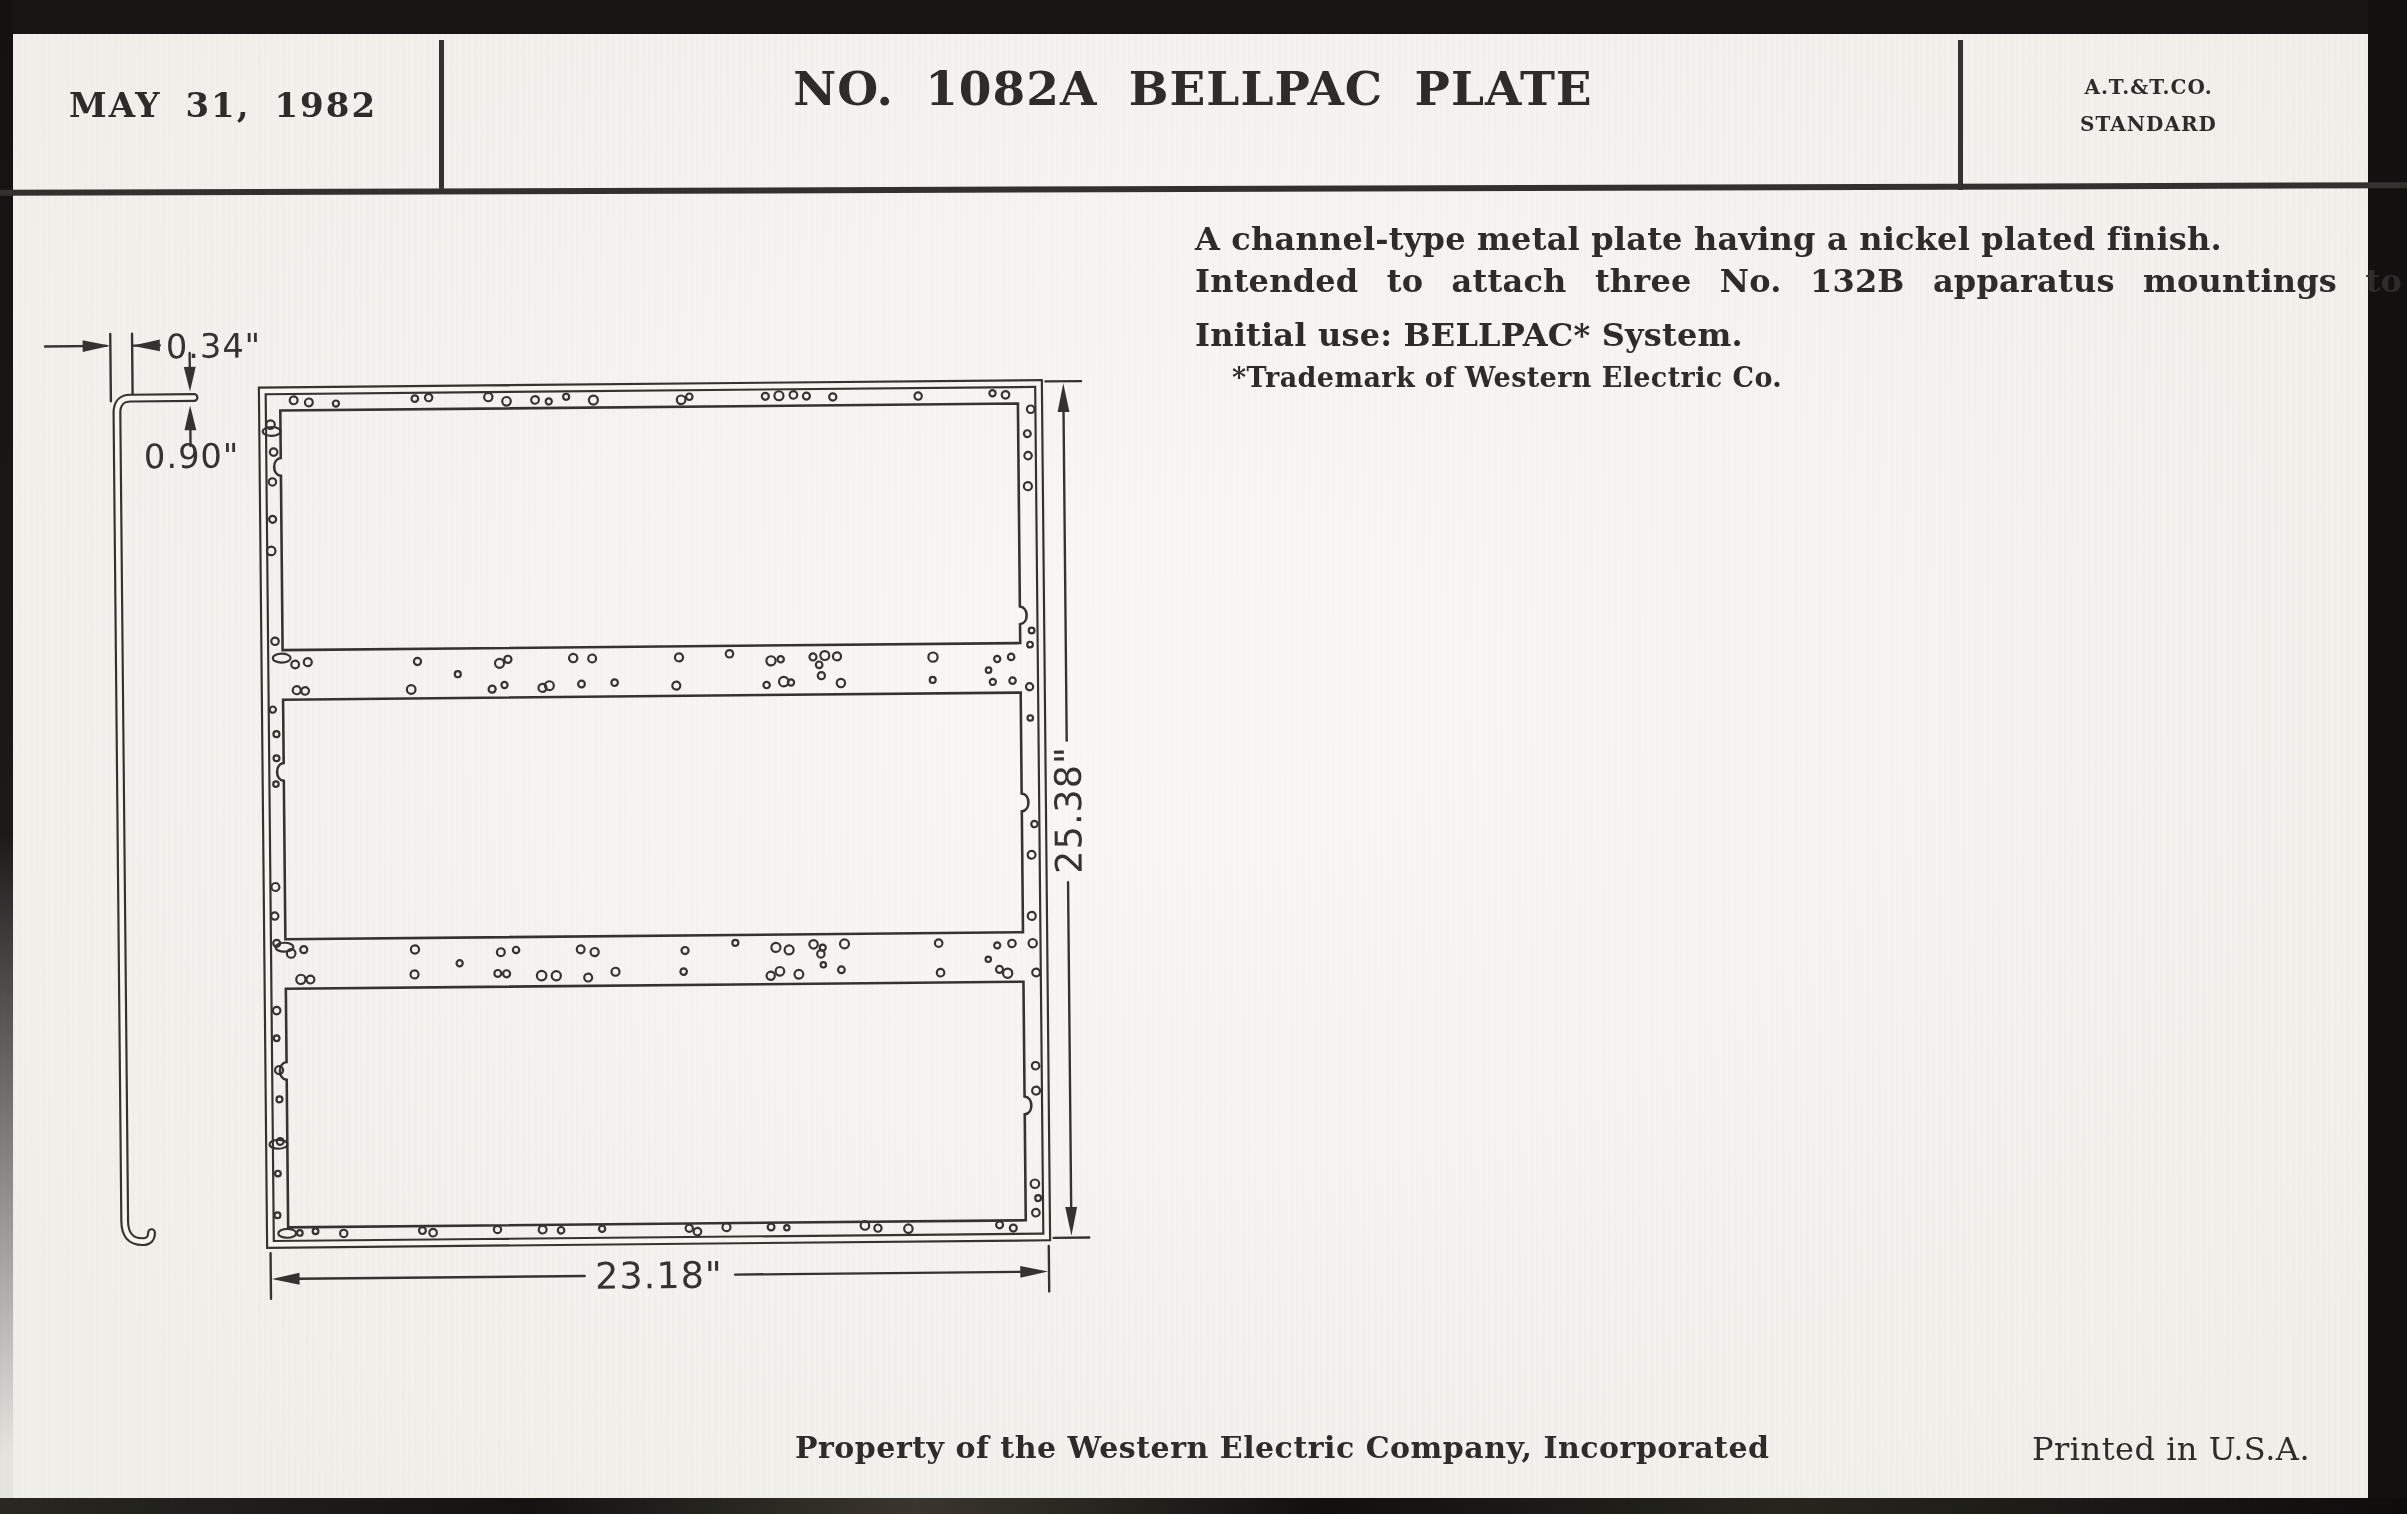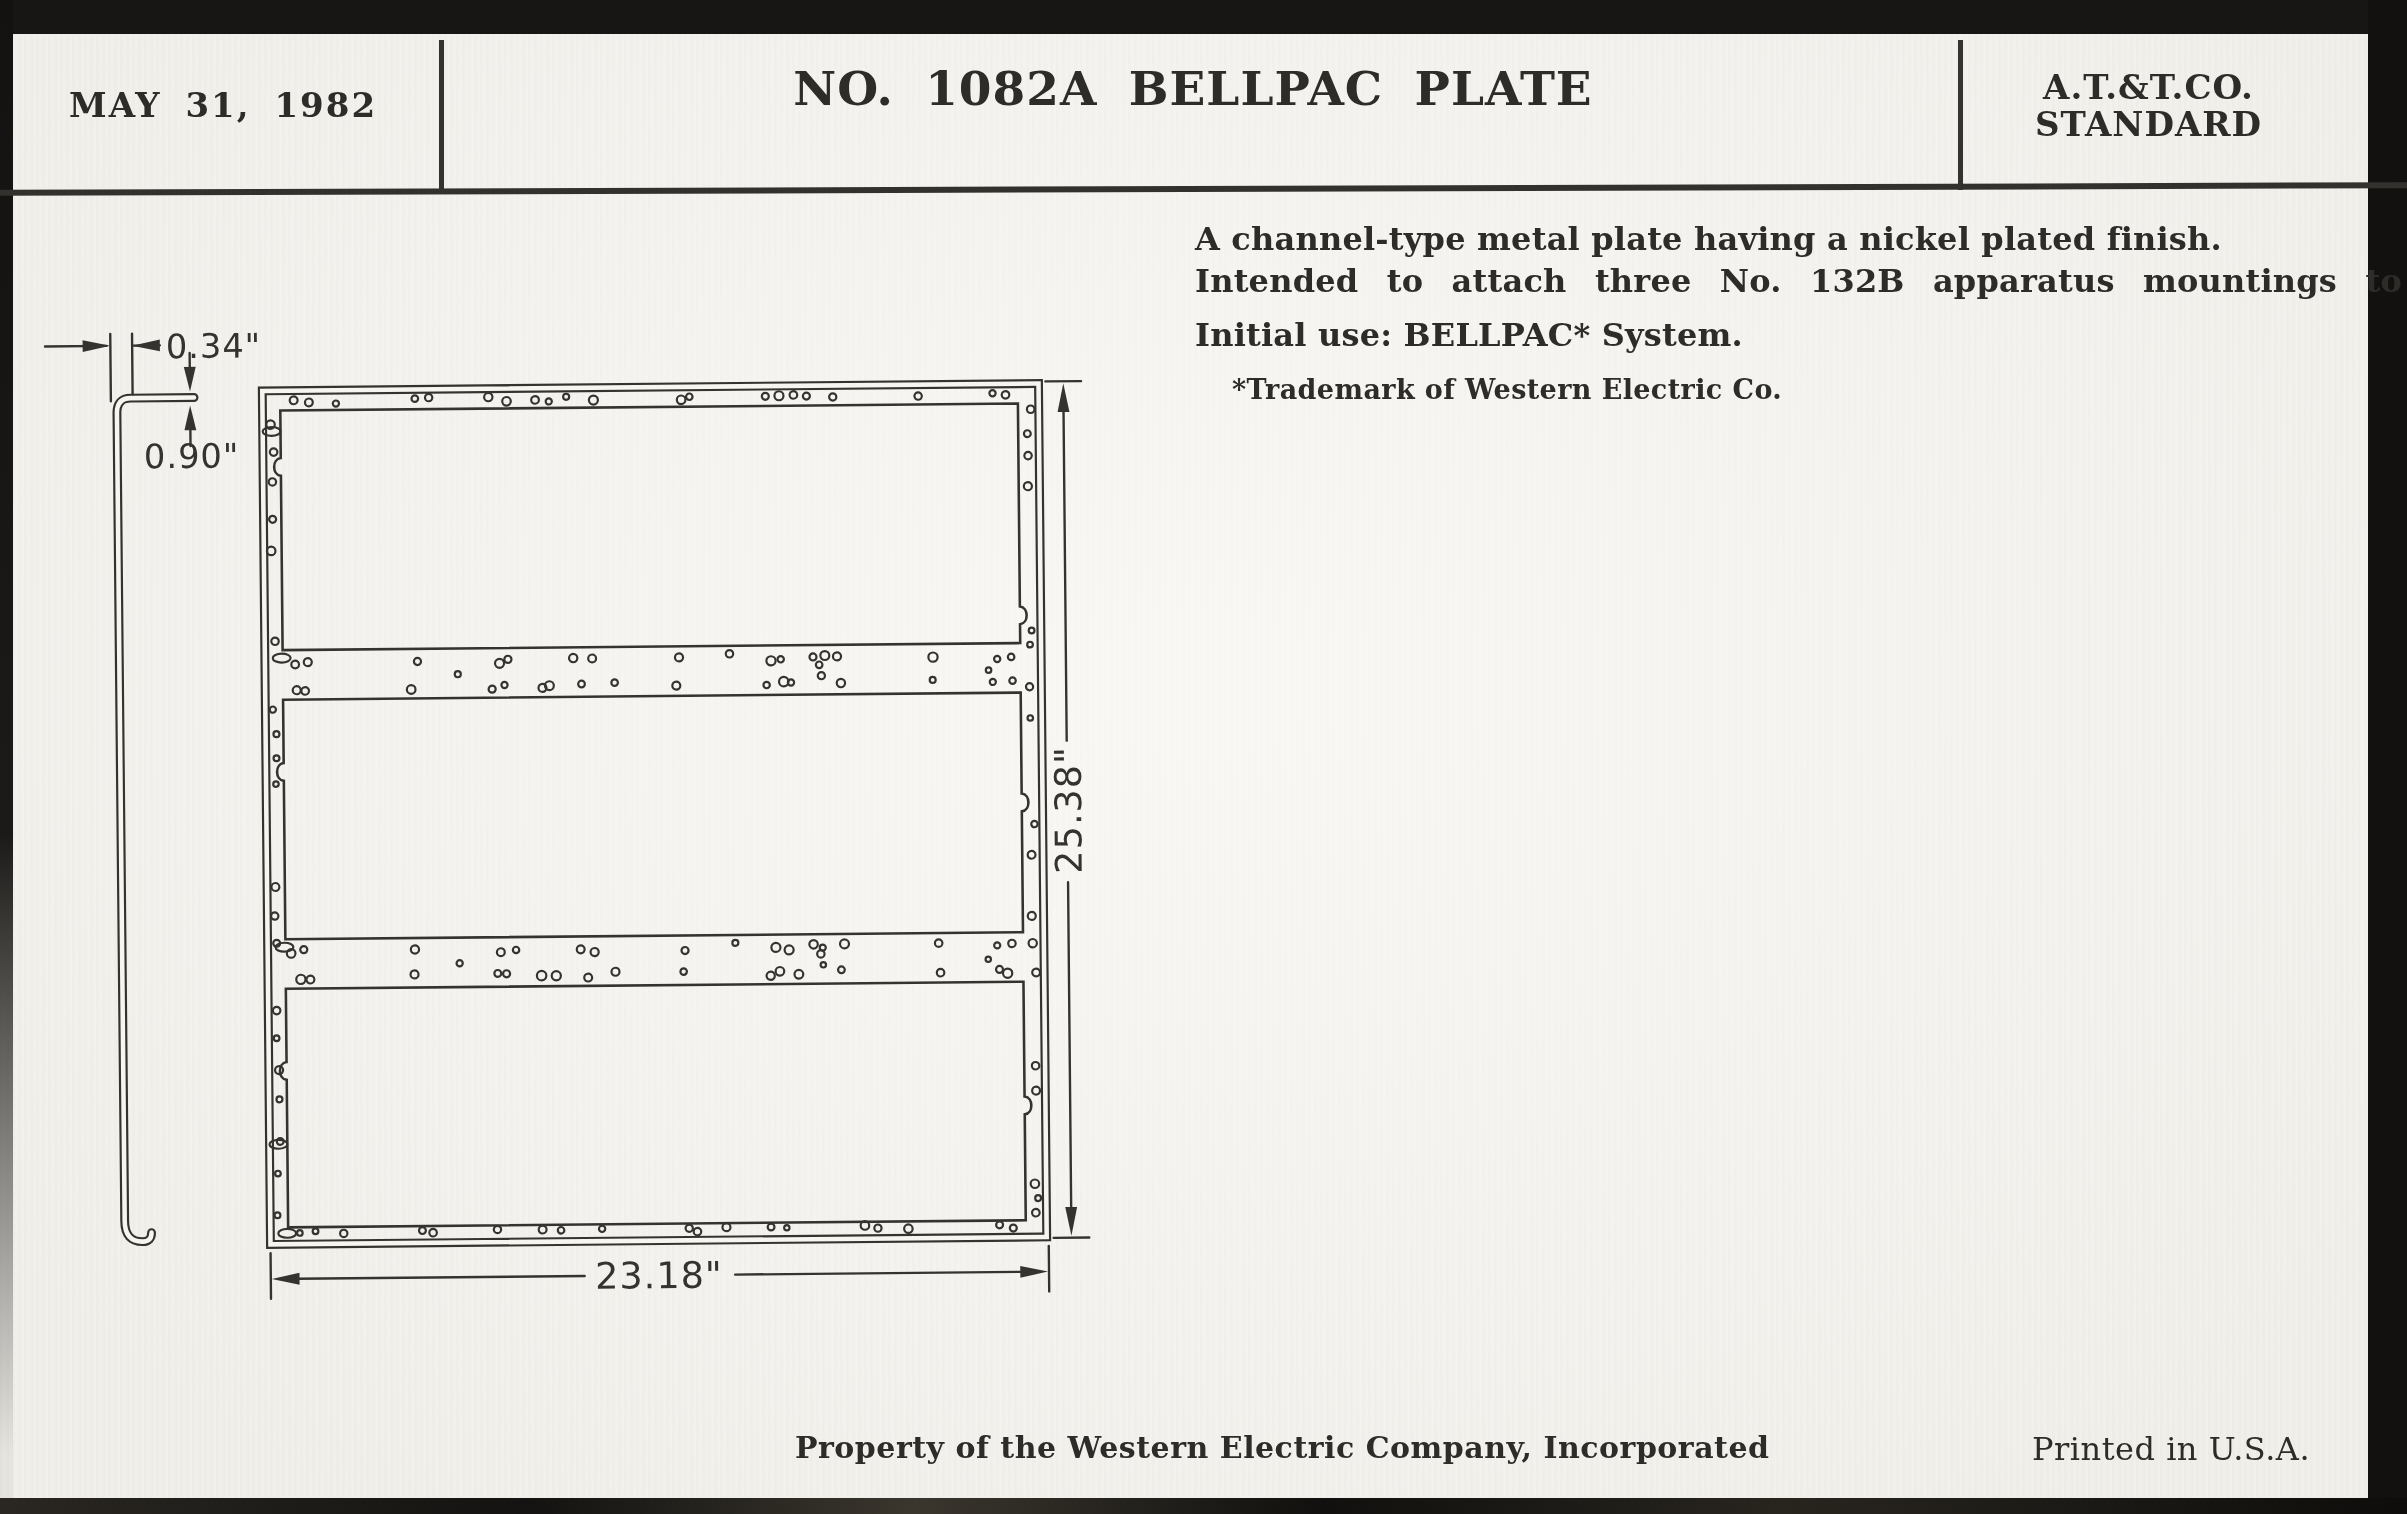--- a/index.html
+++ b/index.html
@@ -30,35 +30,35 @@
   }
   .hdr-divider{position:absolute;top:40px;width:5px;height:150px;background:#35332f;}
   .hdr-div-left{left:439px;}
   .hdr-div-right{left:1958px;}
   .hdr-title{
     position:absolute;left:594px;top:61px;width:1198px;text-align:center;
     font-size:47px;font-weight:bold;letter-spacing:1px;word-spacing:14px;white-space:nowrap;
   }
   .hdr-org{
     position:absolute;left:2010px;top:69px;width:277px;text-align:center;
-    font-size:34px;line-height:37px;font-weight:bold;letter-spacing:1px;
+    font-size:20px;line-height:37px;font-weight:bold;letter-spacing:1px;
   }
   .hdr-rule{
     position:absolute;left:0;top:186px;width:2408px;height:6px;background:#33312d;
     transform:rotate(-0.18deg);
   }
 
   .desc{
     position:absolute;left:1195px;top:218px;width:1203px;
     font-size:32px;font-weight:bold;line-height:42px;letter-spacing:0.2px;
   }
   .desc .stretch{word-spacing:17px;white-space:nowrap;}
   .desc .indent1{padding-left:67px;}
   .desc .gap{margin-top:12px;}
-  .desc .footnote{font-size:27px;padding-left:37px;margin-top:13px;letter-spacing:0.4px;}
+  .desc .footnote{font-size:27px;padding-left:37px;margin-top:1px;letter-spacing:0.4px;}
 
   .footer-center{
     position:absolute;left:752px;top:1430px;width:891px;text-align:center;
     font-size:30px;font-weight:bold;letter-spacing:0.5px;white-space:nowrap;margin-left:43px;
   }
   .footer-right{
     position:absolute;left:2032px;top:1430px;width:297px;
     font-size:32px;font-weight:normal;letter-spacing:0.5px;white-space:nowrap;
   }
 

